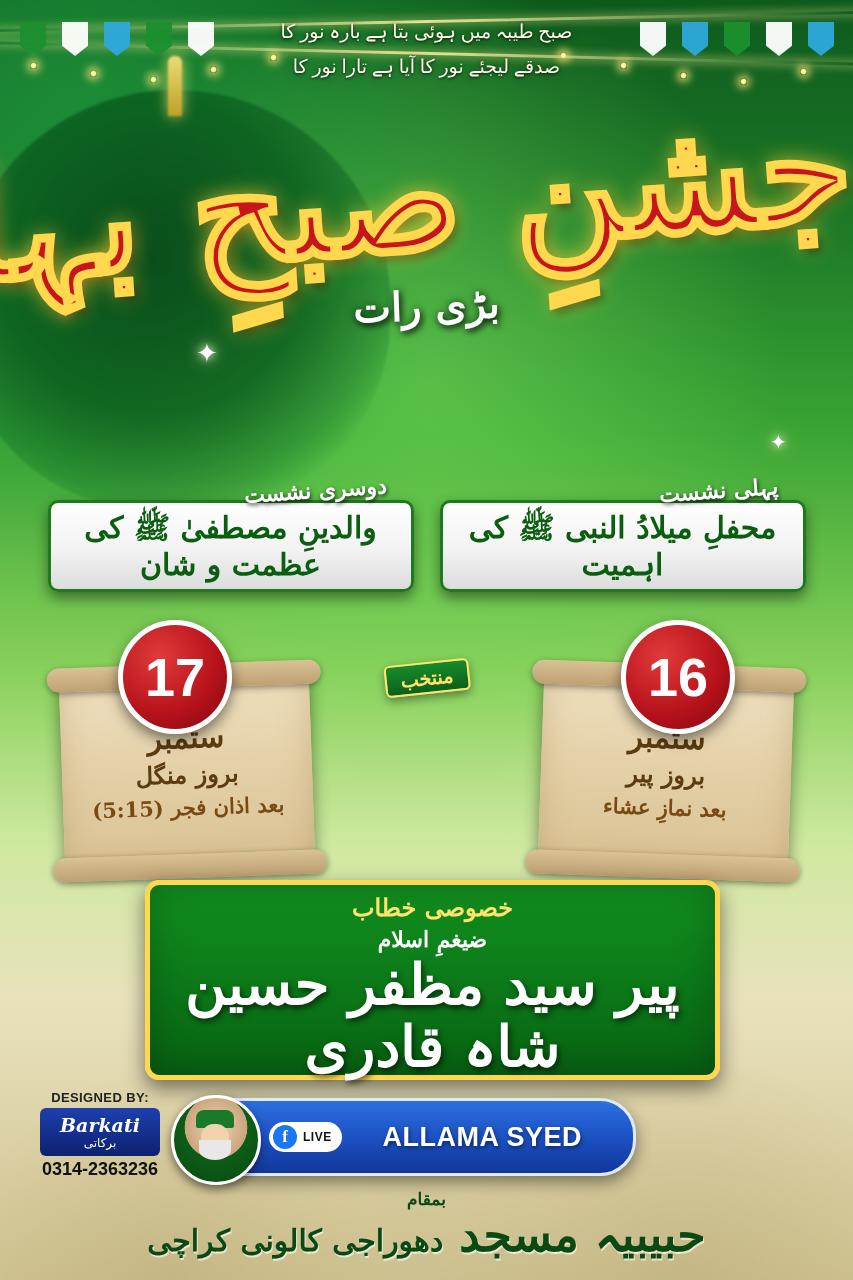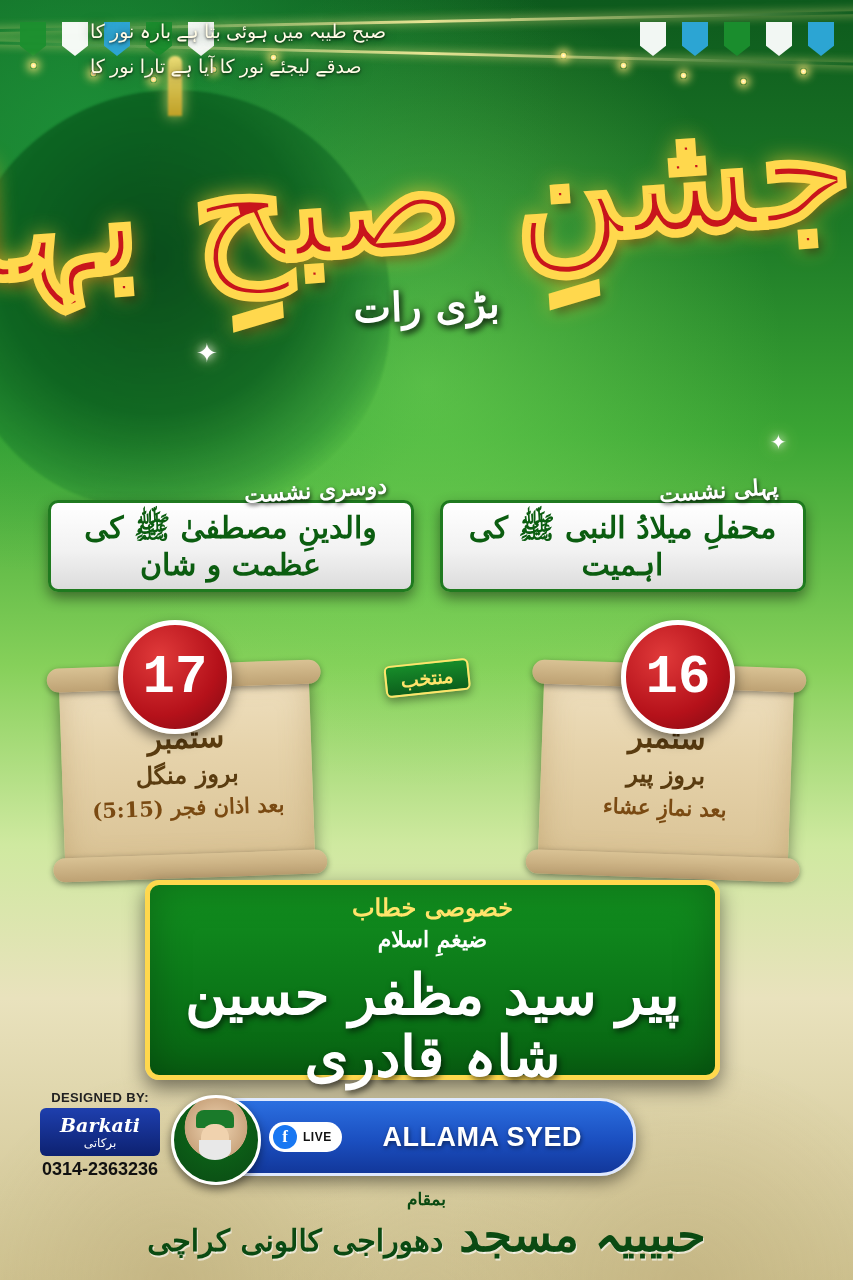--- a/index.html
+++ b/index.html
@@ -53,23 +53,23 @@
     opacity:.95;
   }
   .lights{position:absolute;top:0;left:0;right:0;height:120px;pointer-events:none;}
   .bulb{position:absolute;width:7px;height:7px;border-radius:50%;
     background:radial-gradient(circle,#fffbe0 0%,#ffe680 45%,rgba(255,200,60,0) 75%);
     box-shadow:0 0 9px 3px rgba(255,225,120,.85);}
   .sparkle{position:absolute;color:#fff;text-shadow:0 0 10px #fff,0 0 18px #ffe680;}
 
   
   .couplet{
-    position:absolute;top:14px;left:0;right:0;text-align:left;
+    position:absolute;top:14px;left:0;right:0;text-align:center;
     color:#fffbe6;font-size:19px;line-height:1.85;
-    direction:rtl;font-family:Liberation Sans, sans-serif;
+    direction:rtl;font-family:Liberation Serif, serif;
     text-shadow:0 1px 3px rgba(0,0,0,.75),0 0 12px rgba(0,0,0,.5);
     letter-spacing:.4px;
   }
   .couplet div{padding:0 90px;}
 
   
   .title-wrap{
     position:absolute;top:118px;left:0;right:0;text-align:center;height:340px;
   }
   .title-main{
@@ -146,21 +146,21 @@
   .sc-year{font-size:22px;}
   .sc-day{font-size:24px;margin-top:4px;}
   .sc-time{font-size:21px;margin-top:6px;color:#7a4a12;}
   .badge{
     position:absolute;top:0;width:104px;height:104px;border-radius:50%;
     background:radial-gradient(circle at 35% 30%,#e03a3a 0%,#b5111a 60%,#7d0a12 100%);
     border:5px solid #ffffff;
     box-shadow:0 6px 14px rgba(0,0,0,.5);
     color:#fff;font-size:54px;font-weight:bold;
     display:flex;align-items:center;justify-content:center;
-    font-family:Liberation Mono, monospace;
+    font-family:Liberation Sans, sans-serif;
   }
   .badge.left{left:118px;}
   .badge.right{right:118px;}
   .center-note{
     position:absolute;top:92px;left:50%;transform:translateX(-50%);
     width:190px;text-align:center;direction:rtl;
     font-family:"DejaVu Serif", serif;font-weight:bold;
     font-size:27px;color:#ffffff;line-height:1.35;
     text-shadow:1px 2px 5px rgba(0,0,0,.75);
   }
@@ -176,21 +176,21 @@
   .speaker-panel{
     position:absolute;top:880px;left:145px;width:565px;height:190px;
     background:linear-gradient(180deg,#12901f 0%,#0c7a19 50%,#086312 100%);
     border:5px solid #ffd84d;border-radius:14px;
     box-shadow:0 8px 20px rgba(0,0,0,.5), inset 0 0 40px rgba(0,0,0,.25);
     direction:rtl;text-align:center;
   }
   .sp-top{margin-top:8px;font-family:"DejaVu Serif", serif;font-weight:bold;font-size:24px;color:#ffe46b;}
   .sp-title{margin-top:4px;font-family:"DejaVu Serif", serif;font-weight:bold;font-size:22px;color:#ffffff;}
   .sp-name{
-    margin-top:12px;font-family:"DejaVu Serif", serif;font-weight:bold;
+    margin-top:2px;font-family:"DejaVu Serif", serif;font-weight:bold;
     font-size:56px;color:#ffffff;line-height:1.1;
     text-shadow:2px 3px 6px rgba(0,0,0,.6);
   }
 
   
   .designer{
     position:absolute;left:40px;top:1090px;width:120px;text-align:center;
     font-family:"Liberation Sans", sans-serif;
   }
   .designer .dby{font-size:13px;font-weight:bold;color:#222;letter-spacing:.4px;}

